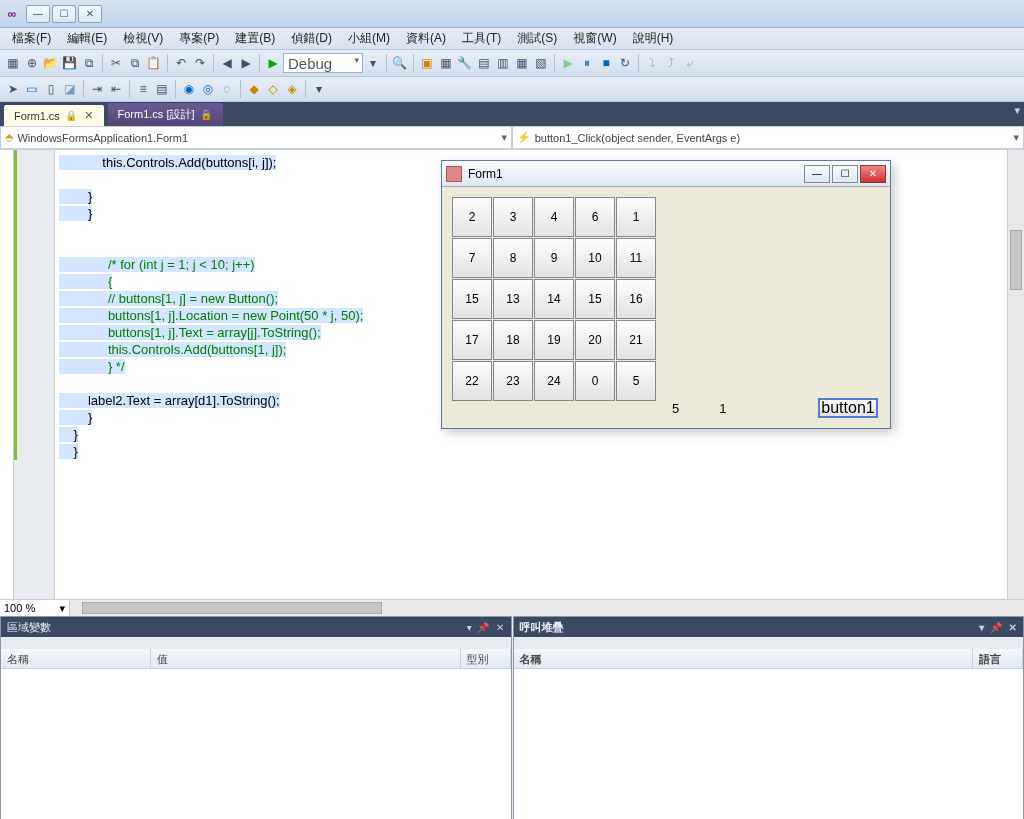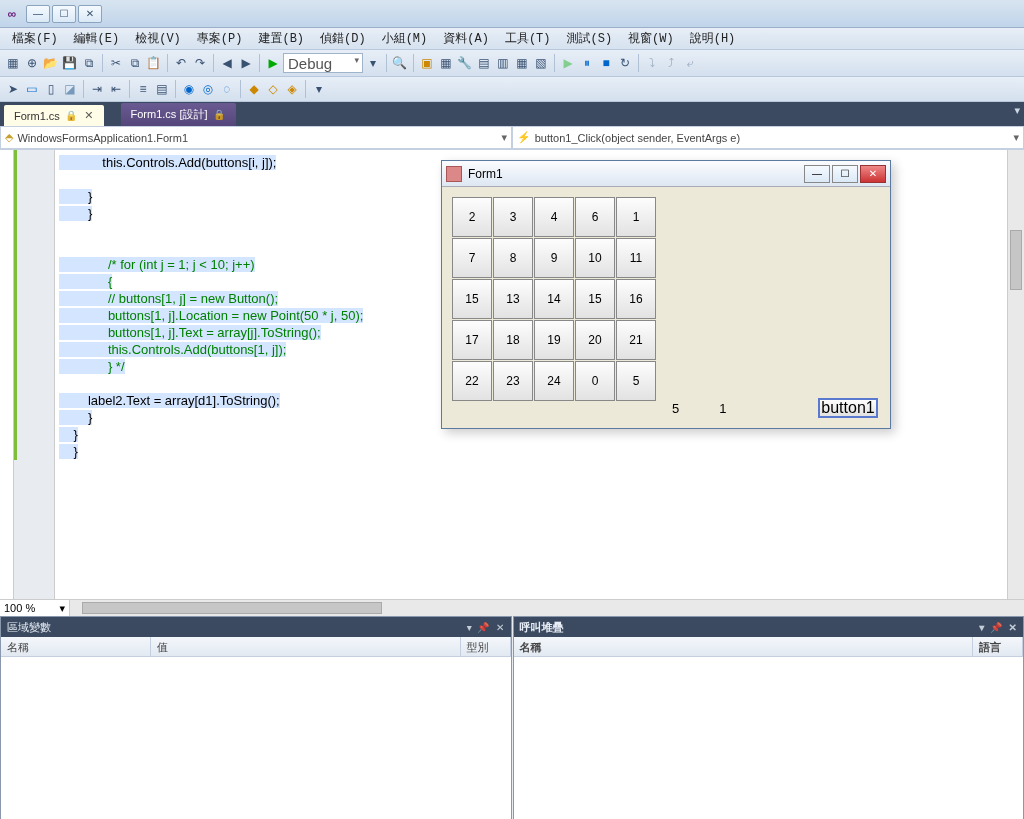--- a/index.html
+++ b/index.html
@@ -7,31 +7,31 @@
 
 
 .titlebar { height: 28px; background: linear-gradient(180deg,#d8e4f0,#c0d4ea); display: flex; align-items: center; padding: 0 4px; border-bottom: 1px solid #9bb0c8; }
 .titlebar .vs-icon { width: 16px; height: 16px; margin-right: 6px; display:flex; align-items:center; justify-content:center; color:#68217a; font-weight:bold; }
 .titlebar .title { flex:1; color:#3a5272; font-size:12px; }
 .titlebar .winctl { display:flex; gap:2px; }
 .titlebar .winctl div { width:24px; height:18px; border:1px solid #8aa3bf; background:linear-gradient(#f5faff,#dbe9f6); display:flex; align-items:center; justify-content:center; font-size:10px; color:#3a5272; border-radius:2px; }
 
 
 .menubar { height: 22px; background: linear-gradient(#e7eef7,#d6e2ef); display:flex; align-items:center; padding-left:4px; border-bottom:1px solid #b7c8dc; font-size:12px; color:#222; }
-.menubar span { padding:8px 8px; cursor:default;font-family:Liberation Mono, monospace; }
+.menubar span { padding:8px 8px; cursor:default; }
 
 
 .toolbar { background: linear-gradient(#e7eef7,#d4e0ee); border-bottom:1px solid #b7c8dc; padding:3px 4px; display:flex; flex-wrap:wrap; align-items:center; gap:1px; }
 .tb-ico { width:18px; height:18px; display:inline-flex; align-items:center; justify-content:center; font-size:12px; color:#3a5272; border:1px solid transparent; }
 .tb-sep { width:1px; height:18px; background:#b0c0d5; margin:0 3px; }
 .tb-drop { height:20px; border:1px solid #9fb3c9; background:#fff; padding:1px 16px 1px 4px; font-size:15px; color:#555; position:relative; min-width:80px; }
 .tb-drop::after { content:"▾"; position:absolute; right:3px; top:1px; font-size:9px; color:#666; }
 
 
-.doctabs { height:24px; background:#3b4a60; display:flex; align-items:end; padding-left:4px; gap:17px; position:relative; }
+.doctabs { height:24px; background:#3b4a60; display:flex; align-items:end; padding-left:4px; gap:4px; position:relative; }
 .doctabs .tab { background: linear-gradient(#6a5a92,#54467a); color:#fff; padding:4px 10px; font-size:11px; border-radius:2px 2px 0 0; display:flex; align-items:center; gap:6px; }
 .doctabs .tab.active { background:#fffde7; color:#333; }
 .doctabs .tab .pin { font-size:10px; opacity:.8; }
 .doctabs .tab .close { font-size:11px; opacity:.8; }
 .doctabs .right { position:absolute; right:4px; top:2px; color:#cdd8e5; font-size:11px; }
 
 
 .navdrops { height:24px; display:flex; border-bottom:1px solid #c4d0df; }
 .navdrops .nd { flex:1; border:1px solid #c4d0df; background:#fff; display:flex; align-items:center; padding:0 4px; font-size:11px; color:#444; position:relative; }
 .navdrops .nd .ico { margin-right:4px; font-size:11px; }
@@ -67,21 +67,21 @@
 .runform .labels { position:absolute; bottom:12px; left:230px; display:flex; gap:40px; font-size:13px; }
 .runform .btn1 { position:absolute; bottom:10px; right:12px; width:60px; height:20px; border:2px solid #5a7ad0; background:linear-gradient(#fdfdfd,#e2e2e2); font-size:16px; display:flex; align-items:center; justify-content:center; }
 
 
 .panels { display:flex; height:246px; }
 .panel { flex:1; display:flex; flex-direction:column; border:1px solid #8a98ad; margin:0; }
 .panel + .panel { margin-left:1px;font-weight:bold; }
 .panel .ph { height:20px; background:#3b4a60; color:#e8eef6; padding:2px 6px; font-size:11px; display:flex; align-items:center; }
 .panel .ph .sp { flex:1; }
 .panel .ph .pc { font-size:10px; opacity:.8; margin-left:6px; }
-.panel .cols { height:20px; background:linear-gradient(#f4f7fb,#e2e9f2); border-bottom:1px solid #c4d0df; display:flex; font-size:11px; color:#444; }
+.panel .cols { height:20px; background:linear-gradient(#f4f7fb,#e2e9f2); border-bottom:1px solid #c4d0df; display:flex; font-size:11px; color:#444;margin-top:12px; }
 .panel .cols div { padding:3px 6px; border-right:1px solid #c4d0df; }
 .panel .body { flex:1; background:#fff; }
 .panel .tabsb { height:22px; background:linear-gradient(#e7eef7,#d6e2ef); display:flex; align-items:center; font-size:11px; border-top:1px solid #c4d0df; }
 .panel .tabsb span { padding:3px 8px; display:flex; align-items:center; gap:4px; }
 .panel .tabsb span.act { background:#fff; border:1px solid #c4d0df; border-bottom:none; }
 
 
 .statusbar { height:22px; background:#3b4a60; color:#e8eef6; display:flex; align-items:center; padding:0 6px; font-size:11px; }
 .statusbar .sp { flex:1; }
 .statusbar span { margin-right:22px; }

